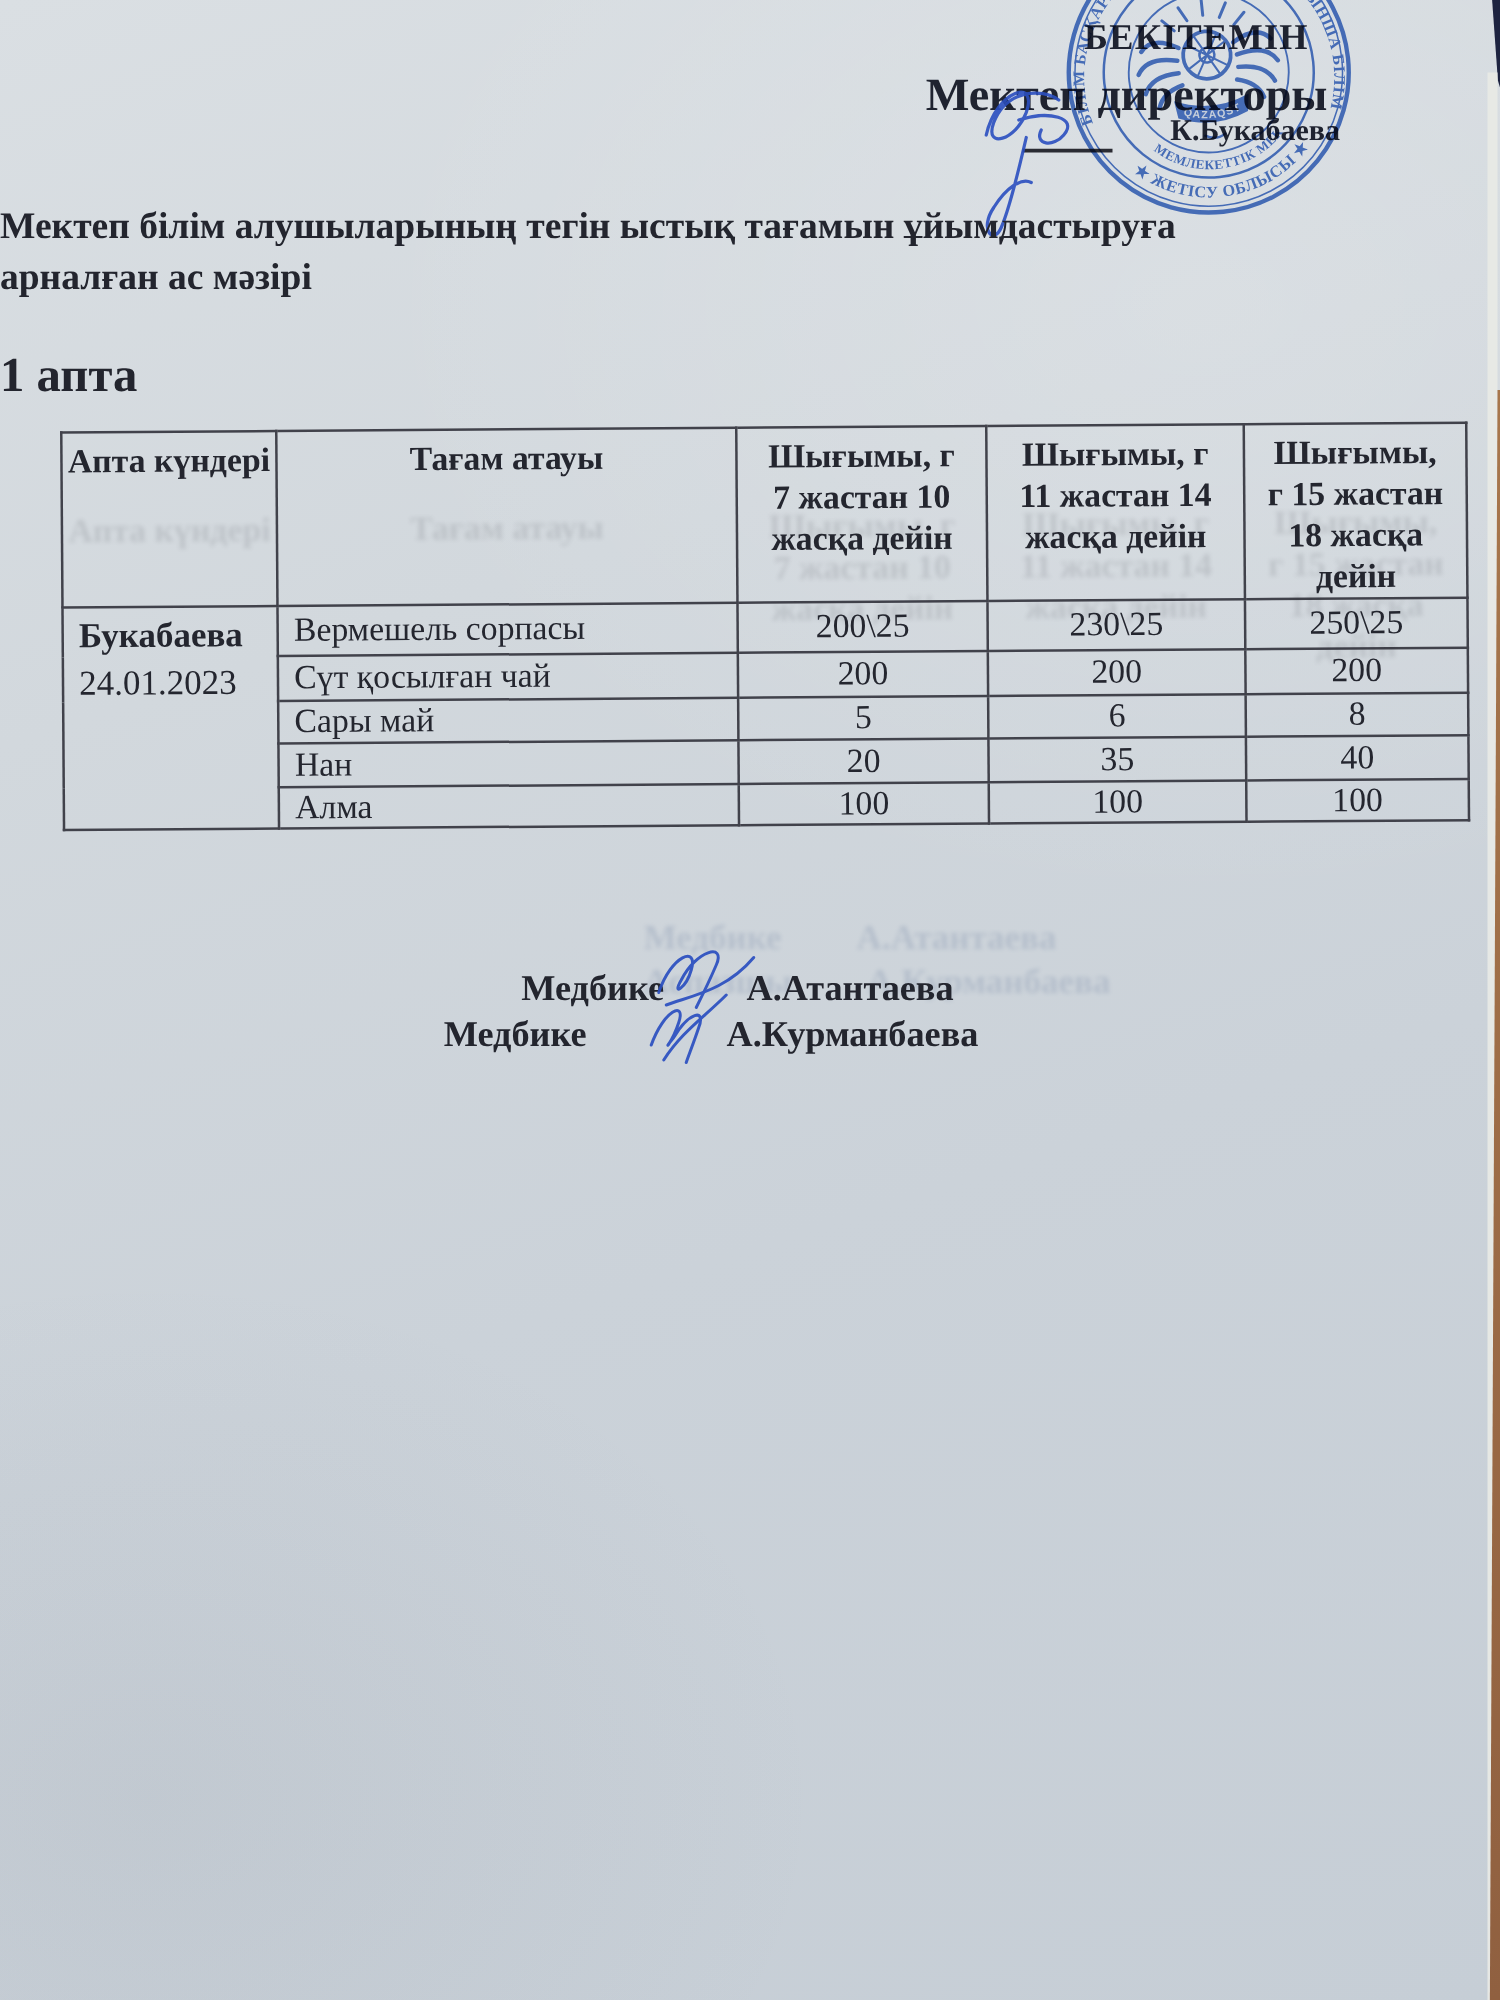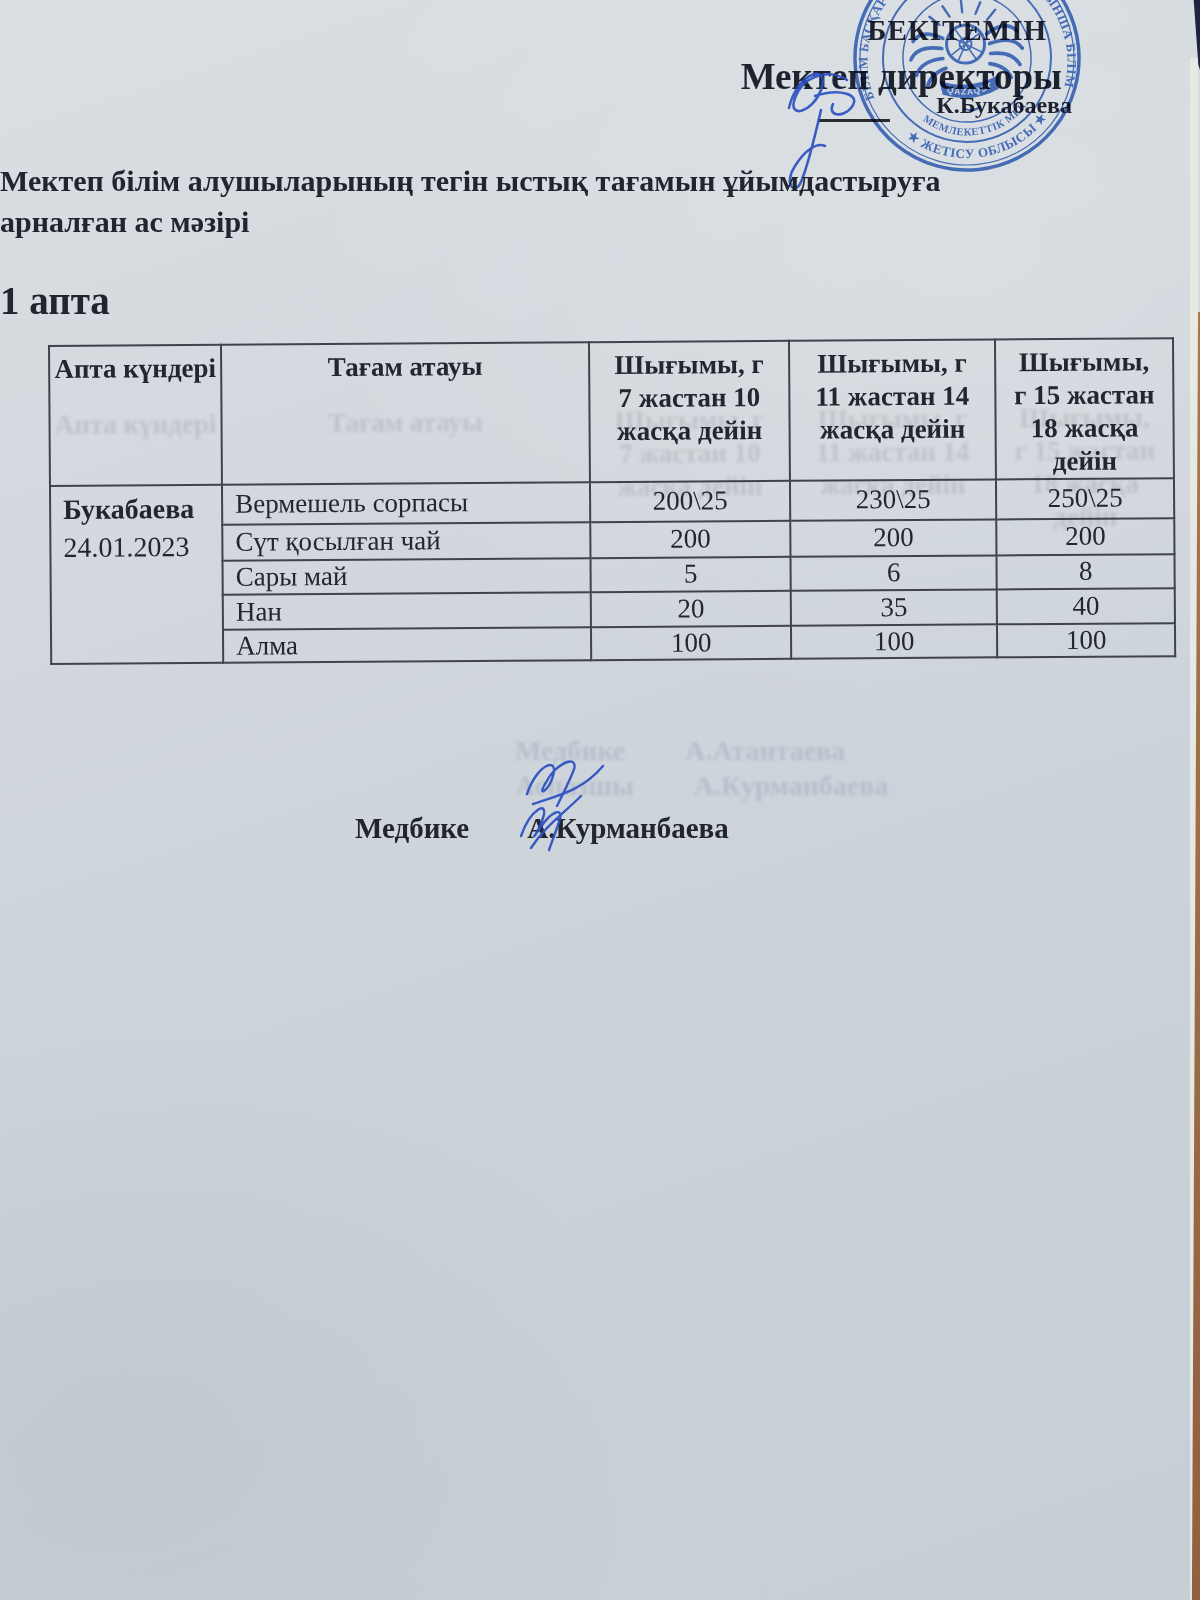--- a/index.html
+++ b/index.html
@@ -44,21 +44,21 @@
   td.dish{font-size:27px;padding-left:12px;}
   td.num{font-size:27px;text-align:center;}
   
   .ghost-sig{position:absolute;left:515px;top:733px;opacity:.16;filter:blur(1.8px);
              color:#3c5482;font-size:28px;font-weight:bold;line-height:1.25;white-space:nowrap;}
   .ghost-sig span{margin-right:60px;}
   .sigrow{position:absolute;color:#23252e;font-weight:bold;font-size:29px;white-space:nowrap;}
   #sigrow1{left:417px;top:775px;}
   #sigrow1 .name{margin-left:66px;}
   #sigrow2{left:355px;top:812px;}
-  #sigrow2 .name{margin-left:58px;}
+  #sigrow2 .name{margin-left:112px;}
   .pen{position:absolute;}
 </style>
 </head>
 <body>
 
 <div class="page">
   <div class="sheen"></div>
   <div class="edge-dark"></div>
   <div class="edge-white"></div>
   <div class="edge-brown"></div>
@@ -187,20 +187,23 @@
       </tr>
     </tbody>
       </table>
   </div>
 
   <div class="ghost-sig">
     <div><span>Медбике</span><span>А.Атантаева</span></div>
     <div><span>Аспазшы</span><span>А.Курманбаева</span></div>
   </div>
 
+  <div class="sigrow" id="sigrow1">
+    <span>Медбике</span><span class="name">А.Атантаева</span>
+  </div>
   <div class="sigrow" id="sigrow2">
     <span>Медбике</span><span class="name">А.Курманбаева</span>
   </div>
 
   <svg class="pen" style="left:515px;top:748px;" width="100" height="64" viewBox="0 0 100 64">
     <g fill="none" stroke="#2b4fc0" stroke-width="2.4" stroke-linecap="round" opacity="0.92">
       <path d="M12,46 C22,16 44,8 38,28 C34,42 22,50 30,36 C42,12 66,6 58,24 C52,38 46,50 42,58"></path>
       <path d="M18,56 C40,48 66,44 88,18"></path>
     </g>
   </svg>

